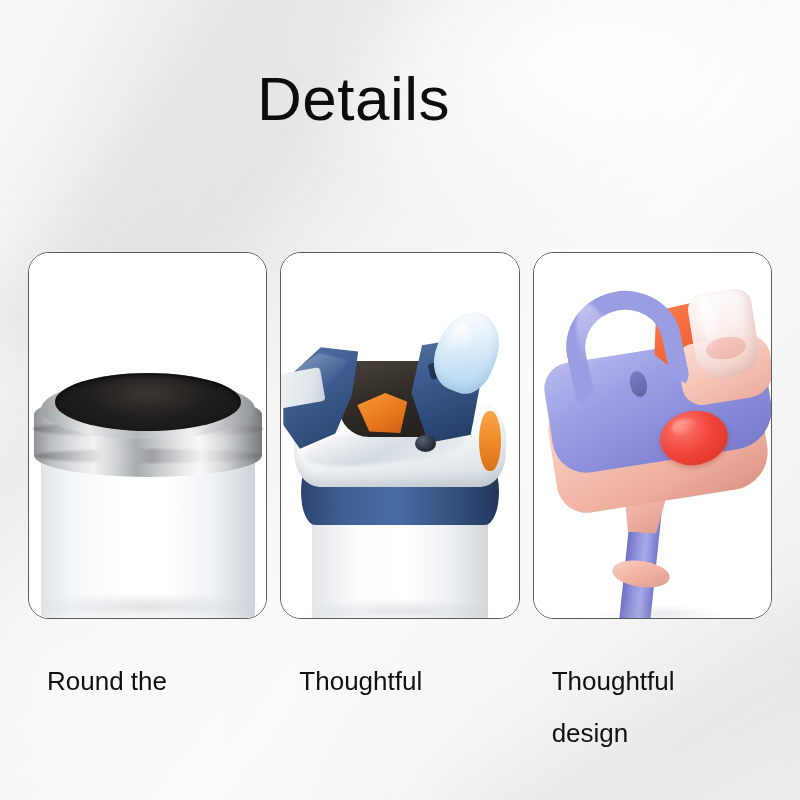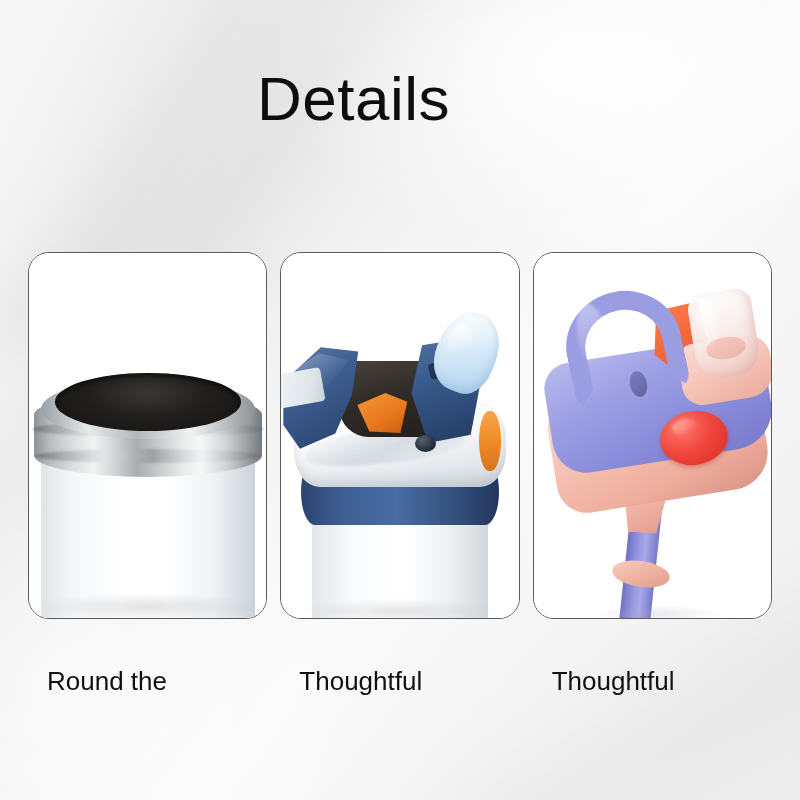--- a/index.html
+++ b/index.html
@@ -617,16 +617,17 @@
 
   <div class="captions">
     <div class="caption">
       <span class="line">Round the</span>
     </div>
     <div class="caption">
       <span class="line">Thoughtful</span>
     </div>
     <div class="caption">
       <span class="line">Thoughtful</span>
+      <span class="line">design</span>
     </div>
   </div>
 
 </div>
 
 </body></html>

